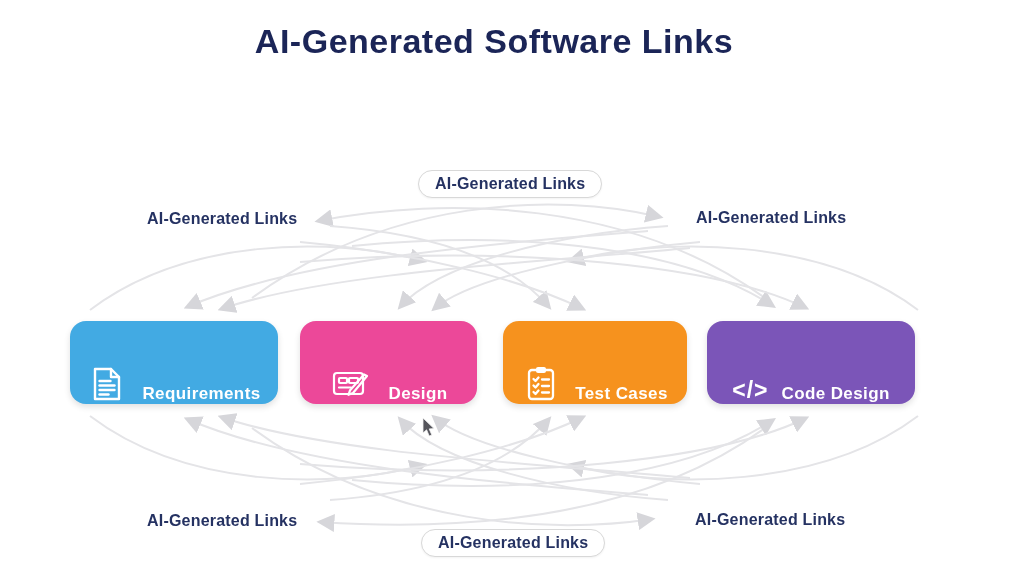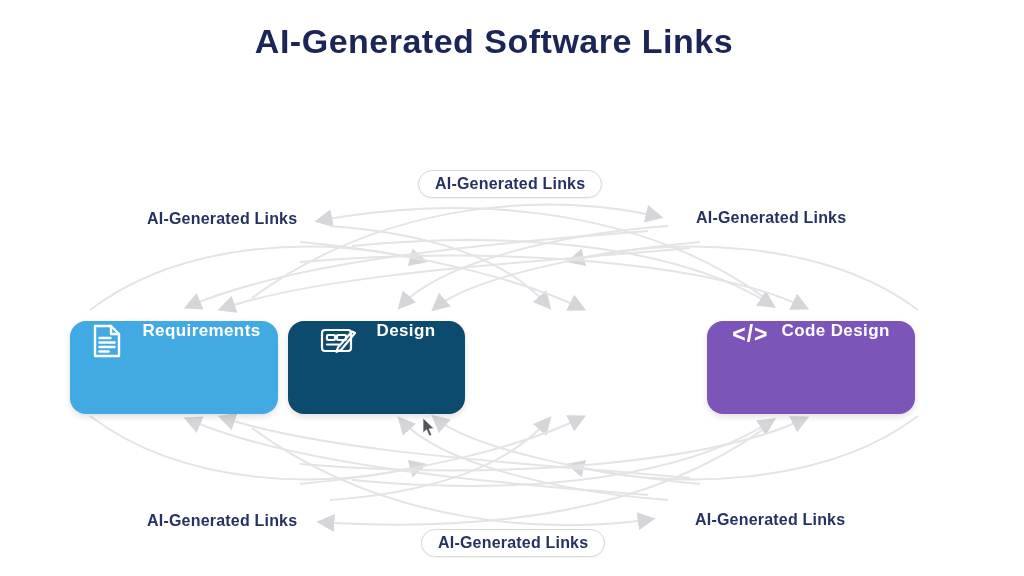--- a/index.html
+++ b/index.html
@@ -14,22 +14,22 @@
   .arrows{position:absolute;left:0;top:0;z-index:0;}
   .link-label{
     position:absolute;font-size:16px;font-weight:bold;color:#253262;
     white-space:nowrap;z-index:2;letter-spacing:.2px;
   }
   .pill{
     background:#ffffff;border:1px solid #d8d8d8;border-radius:14px;
     padding:4px 16px;box-shadow:0 1px 2px rgba(0,0,0,.05);
   }
   .node{
-    position:absolute;top:321px;height:93px;border-radius:16px;z-index:1;
-    display:flex;align-items:flex-start;justify-content:center;gap:15px;
+    position:absolute;top:321px;height:83px;border-radius:16px;z-index:1;
+    display:flex;align-items:flex-end;justify-content:center;gap:15px;
     box-shadow:0 3px 6px rgba(0,0,0,.12);
   }
   .node-label{font-size:17px;font-weight:bold;color:#ffffff;letter-spacing:.4px;}
   .node-icon{display:flex;align-items:center;justify-content:center;}
   .code-glyph{font-size:23px;font-weight:bold;color:#ffffff;letter-spacing:1px;}
   .cursor{position:absolute;z-index:3;}
 </style>
 </head>
 <body>
 
@@ -87,33 +87,48 @@
         <path d="M24 5 v8 h8"></path>
         <path d="M12.5 17 h11"></path>
         <path d="M12.5 21.5 h15"></path>
         <path d="M12.5 26 h15"></path>
         <path d="M12.5 30.5 h9"></path>
       </svg>
     </span>
     <span class="node-label">Requirements</span>
   </div>
 
-  <div class="node" style="left: 288px; width: 177px; background: #0c4a6e;">
+  <div class="node" style="left: 300px; width: 177px; background: #ec4899;">
     <span class="node-icon">
       <svg width="44" height="40" viewBox="0 0 44 40" fill="none" stroke="#ffffff" stroke-width="2.2" stroke-linejoin="round" stroke-linecap="round">
         <rect x="5" y="9" width="29" height="21" rx="3"></rect>
         <rect x="10" y="14" width="8" height="5" rx="1"></rect>
         <rect x="20" y="14" width="9" height="5" rx="1"></rect>
         <path d="M10 23.5 h12"></path>
         <path d="M38 12 L24 29 l-4.5 1.8 1.6-4.6 L35 10.5 z"></path>
       </svg>
     </span>
     <span class="node-label">Design</span>
   </div>
 
+  <div class="node" style="left: 503px; width: 184px; background: rgb(246, 146, 30);">
+    <span class="node-icon">
+      <svg width="38" height="40" viewBox="0 0 38 40" fill="none" stroke="#ffffff" stroke-width="2.3" stroke-linejoin="round" stroke-linecap="round">
+        <rect x="7" y="6" width="24" height="29" rx="3"></rect>
+        <rect x="14" y="3" width="10" height="6" rx="2" fill="#ffffff" stroke="none"></rect>
+        <path d="M11.5 15 l2 2 3-3.5"></path>
+        <path d="M20 15.5 h7"></path>
+        <path d="M11.5 21.5 l2 2 3-3.5"></path>
+        <path d="M20 22 h7"></path>
+        <path d="M11.5 28 l2 2 3-3.5"></path>
+        <path d="M20 28.5 h7"></path>
+      </svg>
+    </span>
+    <span class="node-label">Test Cases</span>
+  </div>
 
   <div class="node" style="left: 707px; width: 208px; gap: 13px; background: rgb(123, 85, 184);">
     <span class="node-icon code-glyph">&lt;/&gt;</span>
     <span class="node-label">Code Design</span>
   </div>
 
   <svg class="cursor" style="left:421px;top:418px;" width="16" height="20" viewBox="0 0 16 20">
     <path d="M2 0 L2 15 L5.6 11.8 L8.2 18 L10.8 16.9 L8.2 10.9 L13 10.6 Z" fill="#55555c" stroke="#f2f2f2" stroke-width="0.8"></path>
   </svg>
 

